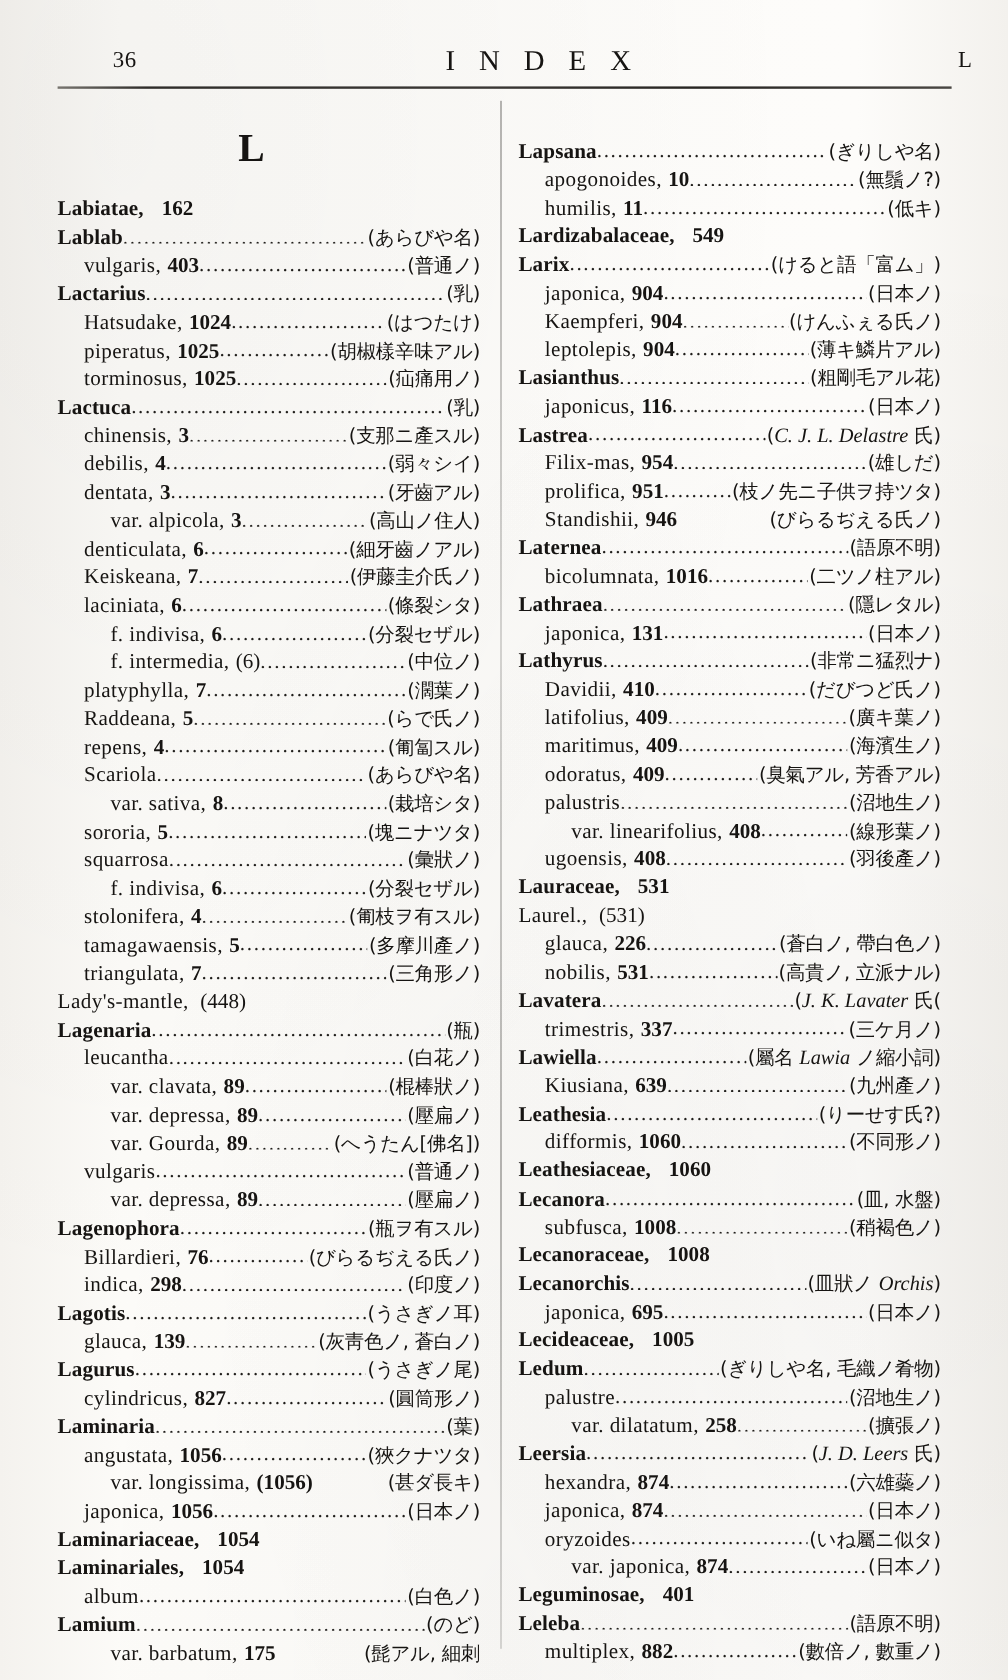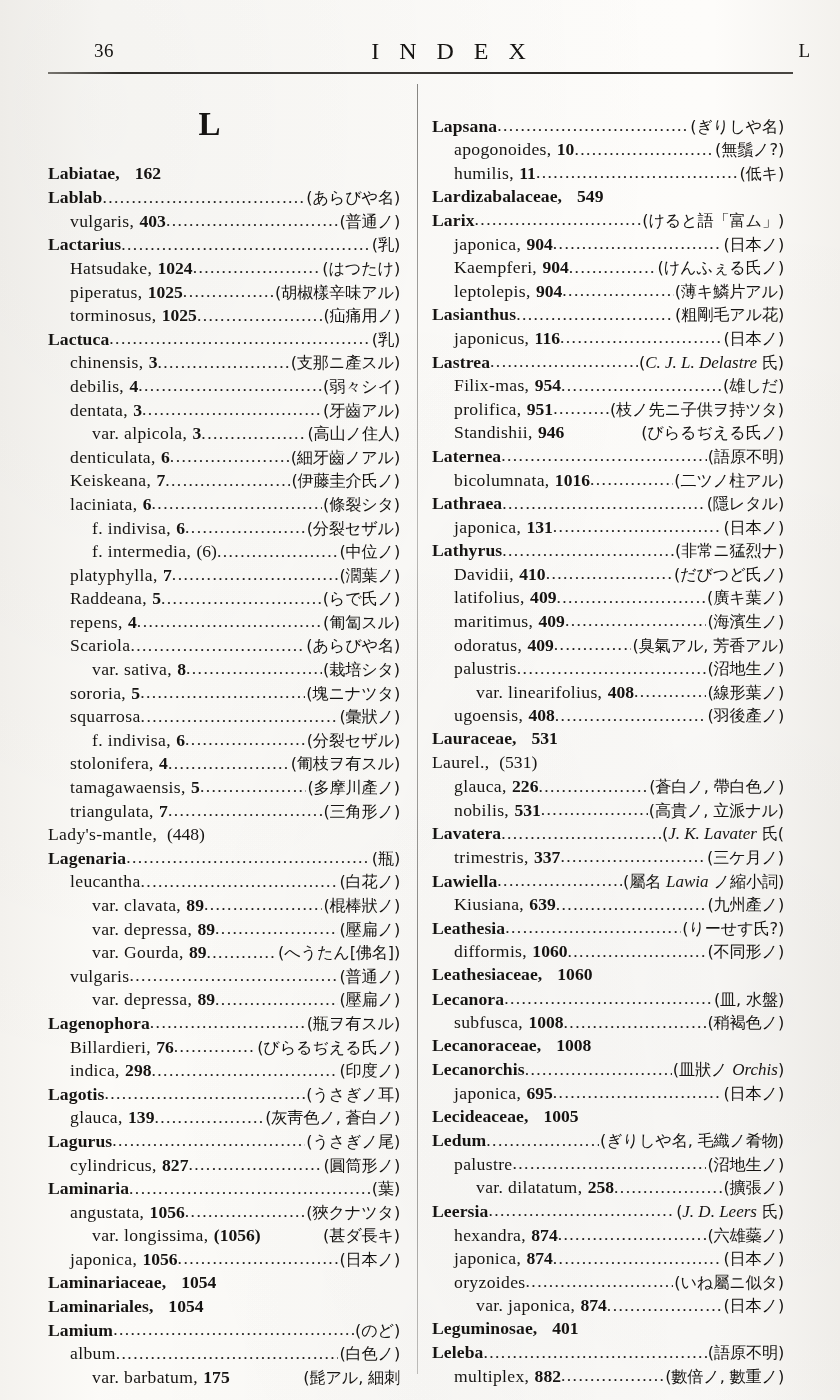--- a/index.html
+++ b/index.html
@@ -378,29 +378,29 @@
         <span class="gl">(甚ダ長キ)</span>
       </div>
       <div class="entry lvl1">
         <span class="nm r">japonica,</span>
         <span class="pg">1056</span>
         <span class="lead"></span>
         <span class="gl">(日本ノ)</span>
       </div>
       <div class="entry lvl0 flush"><span class="nm b">Laminariaceae,</span><span class="pg">1054</span></div>
       <div class="entry lvl0 flush"><span class="nm b">Laminariales,</span><span class="pg">1054</span></div>
+      <div class="entry lvl1">
+        <span class="nm r">album</span>
+        <span class="lead"></span>
+        <span class="gl">(白色ノ)</span>
+      </div>
       <div class="entry lvl0">
         <span class="nm b">Lamium</span>
         <span class="lead"></span>
         <span class="gl">(のど)</span>
-      </div>
-      <div class="entry lvl1">
-        <span class="nm r">album</span>
-        <span class="lead"></span>
-        <span class="gl">(白色ノ)</span>
       </div>
       <div class="entry lvl2">
         <span class="nm r">var. barbatum,</span>
         <span class="pg">175</span>
         <span class="lead gap"></span>
         <span class="gl">(髭アル, 細刺</span>
       </div>
     </div>
   <div class="col col-right" id="col-right" style="top: 114px;">
       <div class="entry lvl0">

